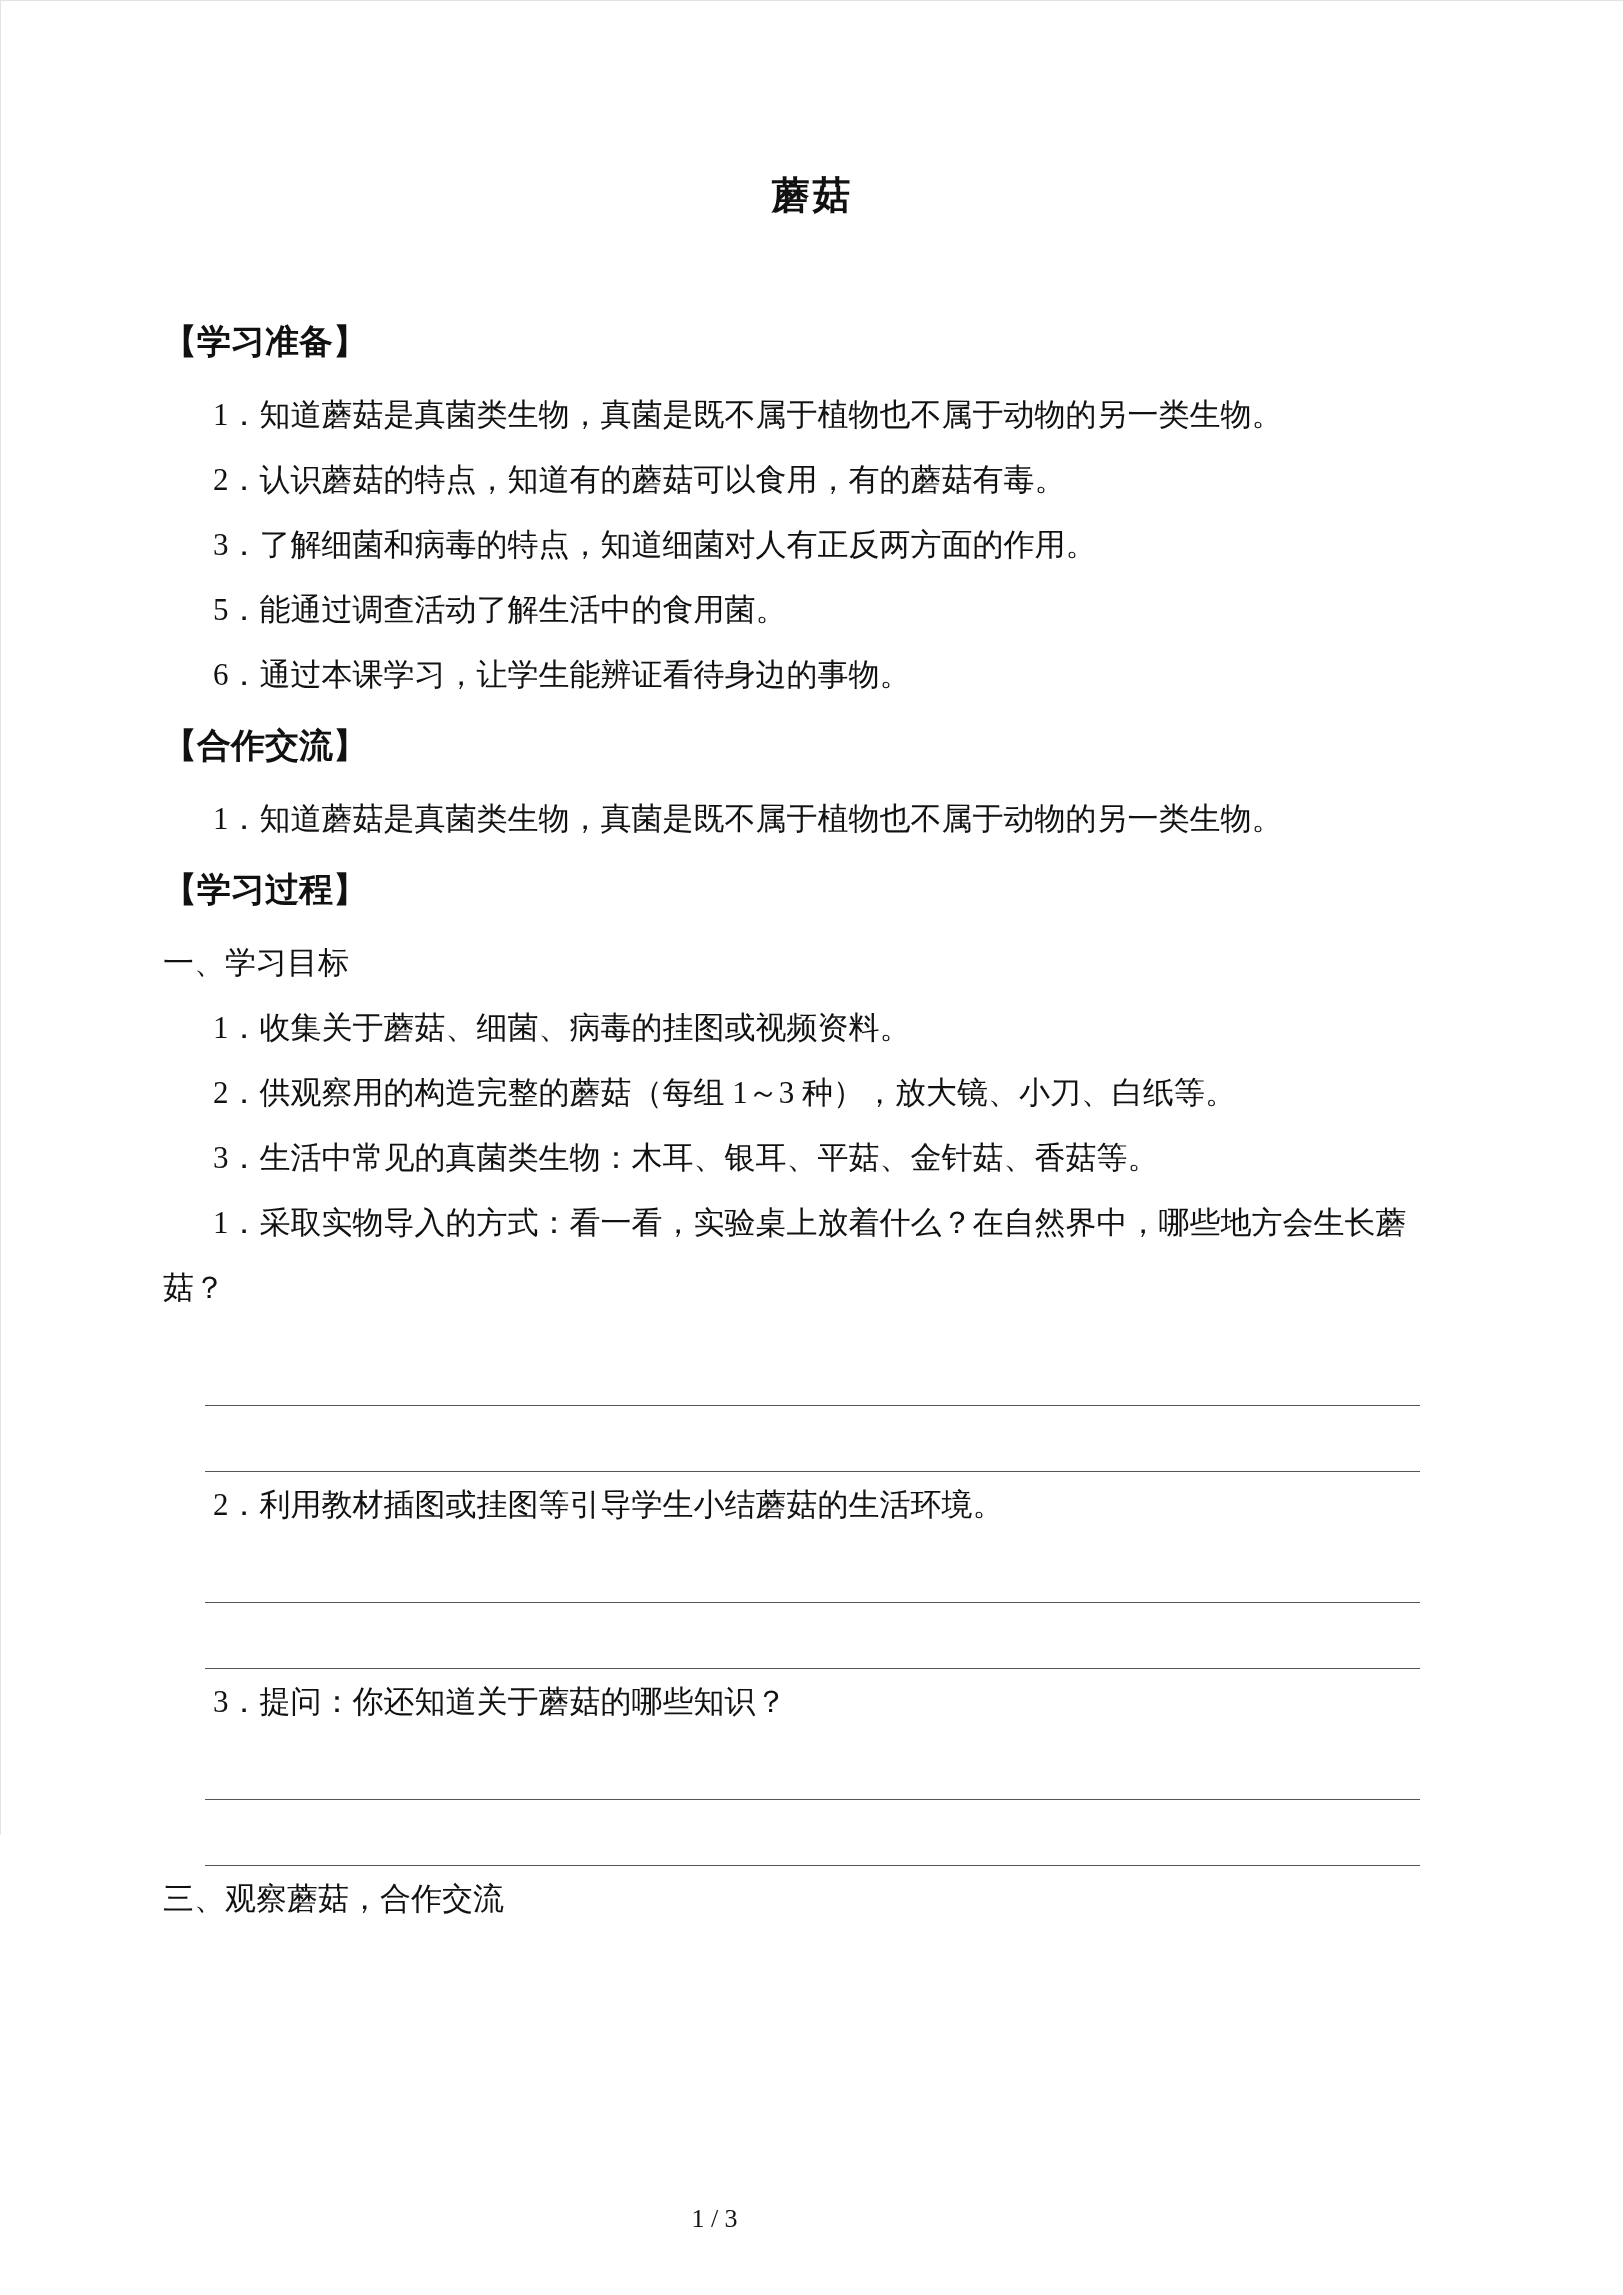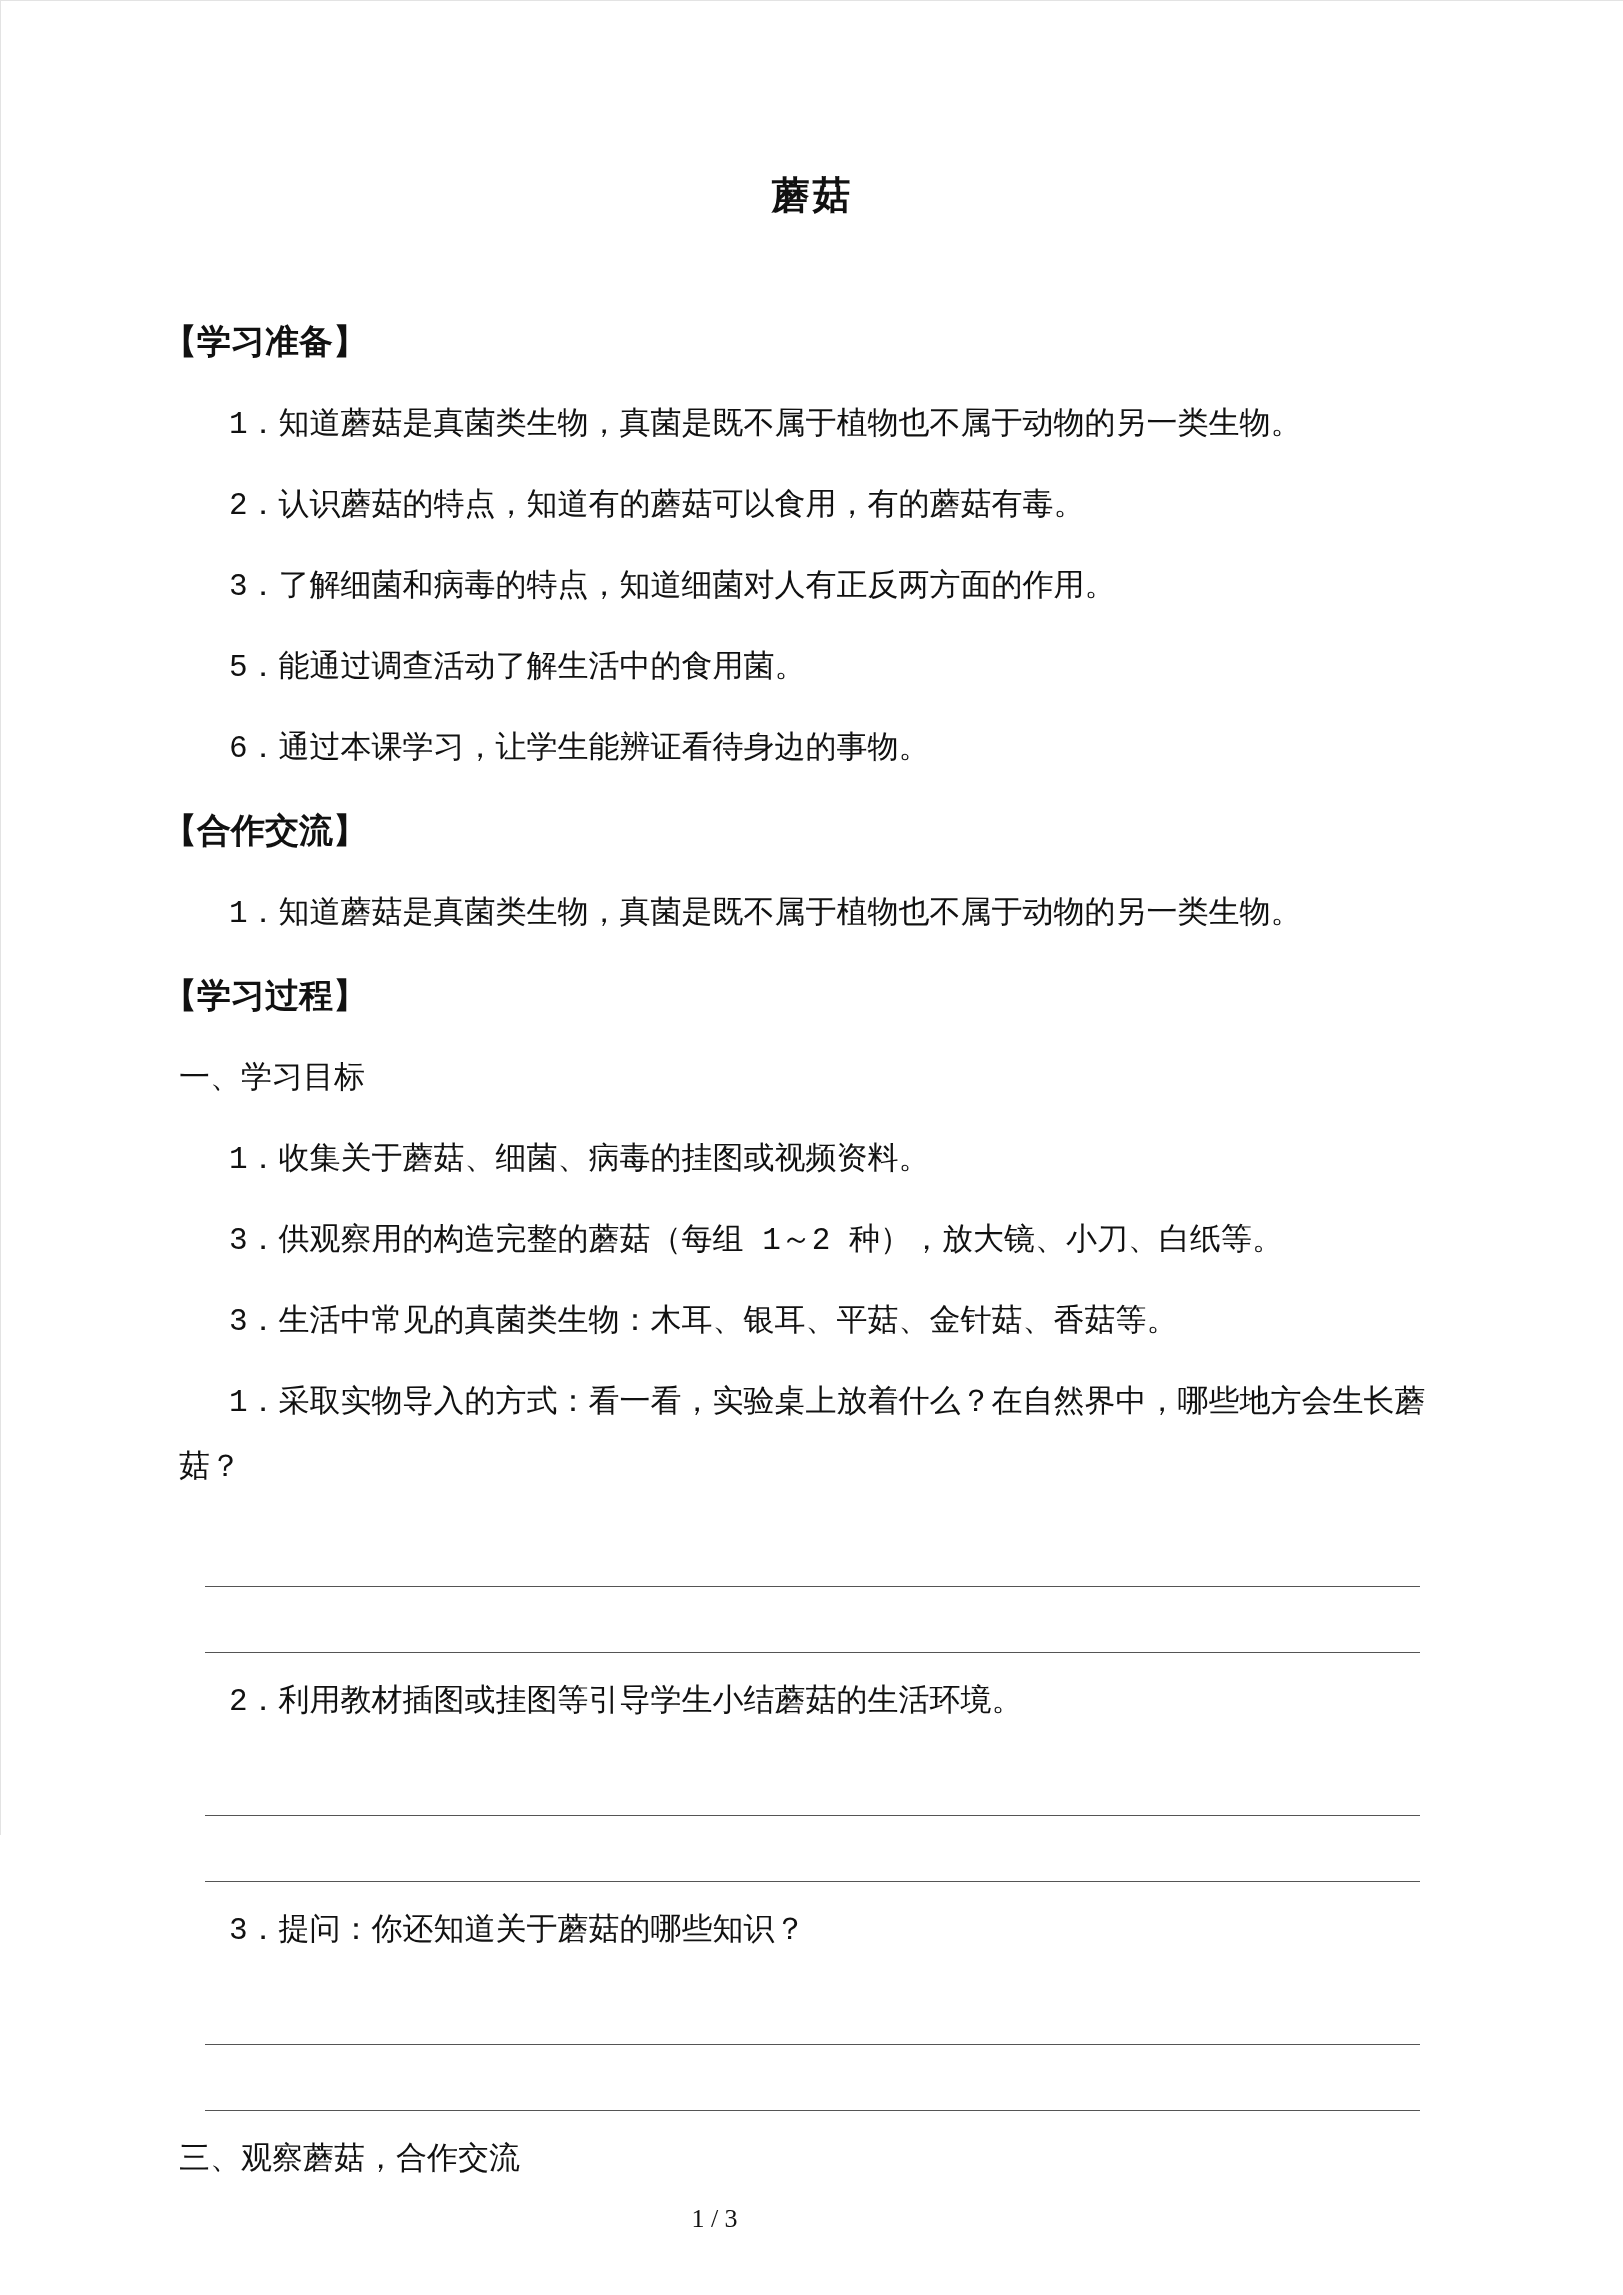--- a/index.html
+++ b/index.html
@@ -34,24 +34,23 @@
     line-height: 61px;
     letter-spacing: 2.7px;
   }
   h2.section-heading {
     margin: 5.5px 0;
     font-size: 34px;
     font-weight: bold;
     line-height: 68px;
   }
   p.body-line {
-    margin: 16px;
+    margin: 0;
     font-size: 31px;
     line-height: 65px;
-    font-family: Liberation Mono, monospace;
   }
   p.indent-item {
     text-indent: 50px;
   }
   p.flush-line {
     text-indent: 0;
   }
   .answer-block {
     margin: 20.5px 42px 0 42px;
   }
@@ -90,21 +89,21 @@
   <p class="body-line indent-item">5．能通过调查活动了解生活中的食用菌。</p>
   <p class="body-line indent-item">6．通过本课学习，让学生能辨证看待身边的事物。</p>
 
   <h2 class="section-heading">【合作交流】</h2>
   <p class="body-line indent-item">1．知道蘑菇是真菌类生物，真菌是既不属于植物也不属于动物的另一类生物。</p>
 
   <h2 class="section-heading">【学习过程】</h2>
 
   <p class="body-line flush-line">一、学习目标</p>
   <p class="body-line indent-item">1．收集关于蘑菇、细菌、病毒的挂图或视频资料。</p>
-  <p class="body-line indent-item">3．供观察用的构造完整的蘑菇（每组 1～2 种），放大镜、小刀、白纸等。</p>
+  <p class="body-line indent-item">2．供观察用的构造完整的蘑菇（每组 1～3 种），放大镜、小刀、白纸等。</p>
   <p class="body-line indent-item">3．生活中常见的真菌类生物：木耳、银耳、平菇、金针菇、香菇等。</p>
 
 
   <p class="body-line indent-item">1．采取实物导入的方式：看一看，实验桌上放着什么？在自然界中，哪些地方会生长蘑菇？</p>
   <div class="answer-block">
     <div class="blank-line"></div>
     <div class="blank-line"></div>
   </div>
 
   <p class="body-line indent-item q-gap">2．利用教材插图或挂图等引导学生小结蘑菇的生活环境。</p>

